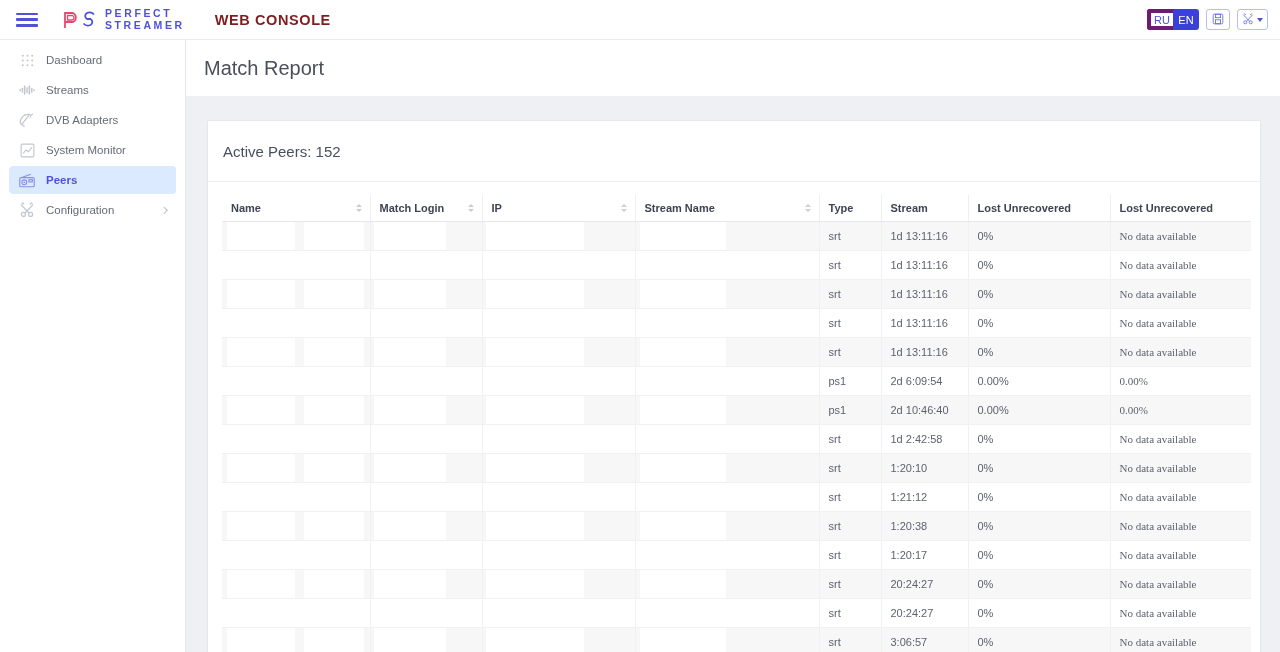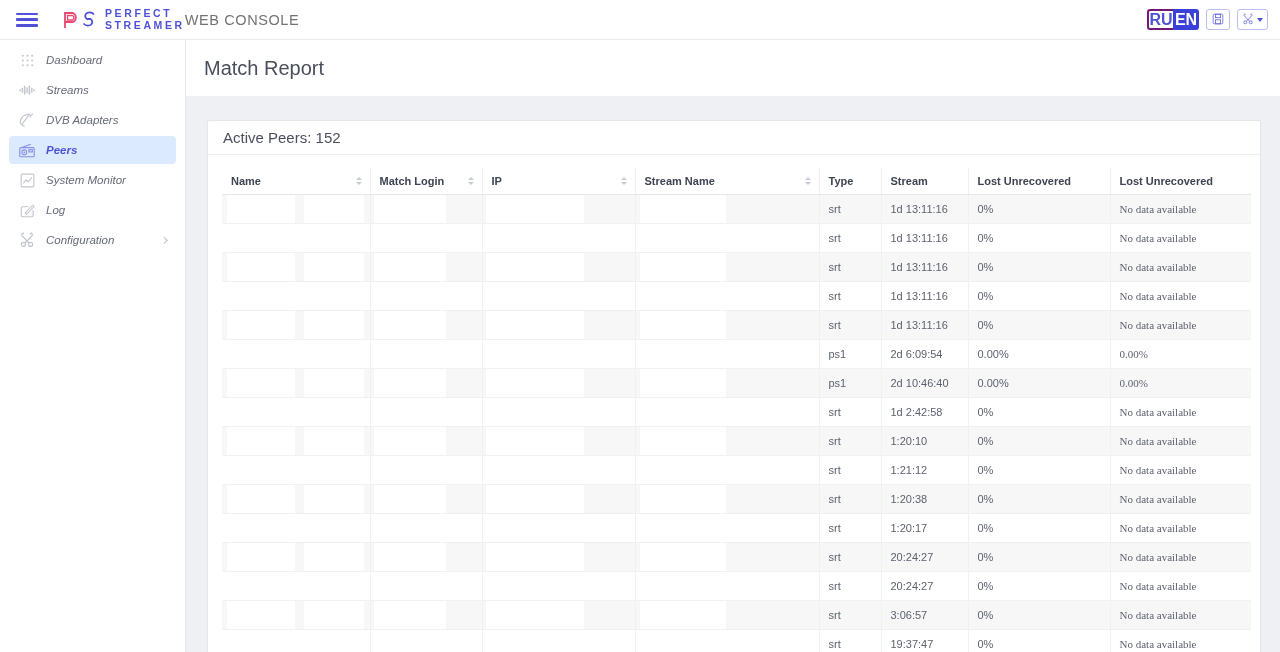--- a/index.html
+++ b/index.html
@@ -32,33 +32,34 @@
   .brand { display: flex; align-items: center; gap: 7px; margin-left: 6px; }
   .brand-mark { display: flex; align-items: center; }
   .brand-text {
     display: flex; flex-direction: column;
     font-size: 10.5px; font-weight: bold; letter-spacing: 2.6px;
     line-height: 11.5px; color: #4f52d8;
   }
   .brand-text .l1 { color: #4f52d8; }
   .brand-text .l2 { color: #4f52d8; }
   .console-title {
-    font-size: 14.5px; color: #737373; letter-spacing: 0.6px;
-    font-weight: 400;
+    margin-left: 30px;
+    font-size: 14.5px; color: #7f1d1d; letter-spacing: 0.6px;
+    font-weight: 700;
   }
   .topbar-right {
     margin-left: auto; margin-right: 12px;
     display: flex; align-items: center; gap: 7px;
   }
   .langgroup { display: flex; }
   .langbtn {
     width: 26px; height: 21px;
     display: flex; align-items: center; justify-content: center;
-    font-size: 16px; font-weight: 700;
-    border: 2px solid #701a75; color: #4f52d8;
+    font-size: 11px; font-weight: 400;
+    border: 4px solid #701a75; color: #4f52d8;
     background: #ffffff; cursor: pointer;
   }
   .langbtn.first { border-radius: 3px 0 0 3px; border-right: none; }
   .langbtn.last  { border-radius: 0 3px 3px 0; }
   .langbtn.active { background: #3b40d8; color: #ffffff; border-color: #3b40d8; }
   .iconbtn {
     height: 21px; min-width: 24px; padding: 0 4px;
     display: flex; align-items: center; justify-content: center; gap: 3px;
     border: 1px solid #b9bdf0; border-radius: 3px;
     background: #ffffff; color: #6d72dd; cursor: pointer;
@@ -75,21 +76,21 @@
     width: 186px; height: 612px;
     background: #ffffff;
     border-right: 1px solid #e4e7ec;
     padding-top: 6px;
     z-index: 10;
   }
   .nav-item {
     display: flex; align-items: center;
     height: 28px; margin: 0 9px 2px 9px;
     padding-left: 9px; border-radius: 4px;
-    cursor: pointer; position: relative; font-style: italic;
+    cursor: pointer; position: relative;
   }
   .nav-item .ico {
     width: 18px; height: 18px; margin-right: 10px;
     display: flex; align-items: center; justify-content: center;
     color: #c2c6cf; flex: 0 0 18px;
   }
   .nav-item .lbl { font-size: 11.5px; color: #666b78; }
   .nav-item.active { background: #dbeafe; }
   .nav-item.active .lbl { color: #4f52d8; font-weight: 600; }
   .nav-item.active .ico { color: #8b8fe8; }
@@ -115,21 +116,21 @@
 
   .card {
     margin: 24px 19px 0 21px;
     background: #ffffff;
     border: 1px solid #e4e7ec;
     border-radius: 2px;
     box-shadow: 0 1px 2px rgba(0,0,0,0.03);
     height: 540px; overflow: hidden;
   }
   .card-head {
-    height: 34px; display: flex; align-items: center;
+    height: 61px; display: flex; align-items: center;
     padding-left: 15px; border-bottom: 1px solid #eceef1;
   }
   .card-title { font-size: 15px; color: #4a4f5c; font-weight: 400; }
 
   .table-wrap { padding: 13px 14px 0 14px; }
   table.peers { width: 100%; border-collapse: collapse; table-layout: fixed; }
   table.peers th {
     font-size: 11px; font-weight: bold; color: #3f4452;
     text-align: left; padding: 7px 9px;
     border-bottom: 1px solid #e4e7ec;
@@ -269,54 +270,44 @@
     <span class="ico">
       <svg width="16" height="16" viewBox="0 0 16 16" fill="none" stroke="currentColor" stroke-width="1.2">
         <path d="M1.4 11.4 A8 8 0 0 1 10.6 2.4 L2.6 12.6 Z"></path>
         <path d="M2.6 12.6 L5.6 14.6"></path>
         <path d="M11.4 5.6 a3 3 0 0 1 2.6 -3.4"></path>
       </svg>
     </span>
     <span class="lbl">DVB Adapters</span>
   </div>
 
+  <div class="nav-item">
+    <span class="ico">
+      <svg width="15" height="15" viewBox="0 0 16 16" fill="none" stroke="currentColor" stroke-width="1.2">
+        <rect x="1.2" y="1.2" width="13.6" height="13.6" rx="1.2"></rect>
+        <path d="M3.4 11 L6.4 7.4 L9 9.4 L12.6 4.6"></path>
+      </svg>
+    </span>
+    <span class="lbl">System Monitor</span>
+  </div>
+
   <div class="nav-item active">
     <span class="ico">
       <svg width="16" height="15" viewBox="0 0 17 15" fill="none" stroke="currentColor" stroke-width="1.2">
         <rect x="0.8" y="4.4" width="15.4" height="9.8" rx="1.4"></rect>
         <circle cx="5.6" cy="9.4" r="2.6"></circle>
         <circle cx="5.6" cy="9.4" r="0.9" fill="currentColor" stroke="none"></circle>
         <rect x="10.6" y="6.6" width="3.6" height="2.4"></rect>
         <path d="M3.6 4 L12.6 0.8"></path>
       </svg>
     </span>
     <span class="lbl">Peers</span>
   </div>
 
-  <div class="nav-item">
-    <span class="ico">
-      <svg width="15" height="15" viewBox="0 0 16 16" fill="none" stroke="currentColor" stroke-width="1.2">
-        <rect x="1.2" y="1.2" width="13.6" height="13.6" rx="1.2"></rect>
-        <path d="M3.4 11 L6.4 7.4 L9 9.4 L12.6 4.6"></path>
-      </svg>
-    </span>
-    <span class="lbl">System Monitor</span>
-  </div>
-
-
-  <div class="nav-item">
-    <span class="ico">
-      <svg width="15" height="15" viewBox="0 0 16 16" fill="none" stroke="currentColor" stroke-width="1.2">
-        <path d="M1.4 5.2 V13.4 a1.2 1.2 0 0 0 1.2 1.2 H12.8 a1.2 1.2 0 0 0 1.2 -1.2 V7.6"></path>
-        <path d="M1.4 5.2 a1.2 1.2 0 0 1 1.2 -1.2 H9"></path>
-        <path d="M5.6 10.6 L13.6 2.4 L15 3.8 L7 12 Z" stroke-width="1.1"></path>
-      </svg>
-    </span>
-    <span class="lbl">Log</span>
-  </div>
+
 
   <div class="nav-item">
     <span class="ico">
       <svg width="16" height="16" viewBox="0 0 16 16" fill="none" stroke="currentColor" stroke-width="1.2">
         <path d="M2 2.6 L10 11"></path>
         <path d="M2.4 2.2 L3.8 1 L5 2.4"></path>
         <path d="M14 2.6 L6 11"></path>
         <path d="M13.6 2.2 L12.2 1 L11 2.4"></path>
         <circle cx="4.4" cy="12.4" r="2"></circle>
         <circle cx="11.6" cy="12.4" r="2"></circle>

